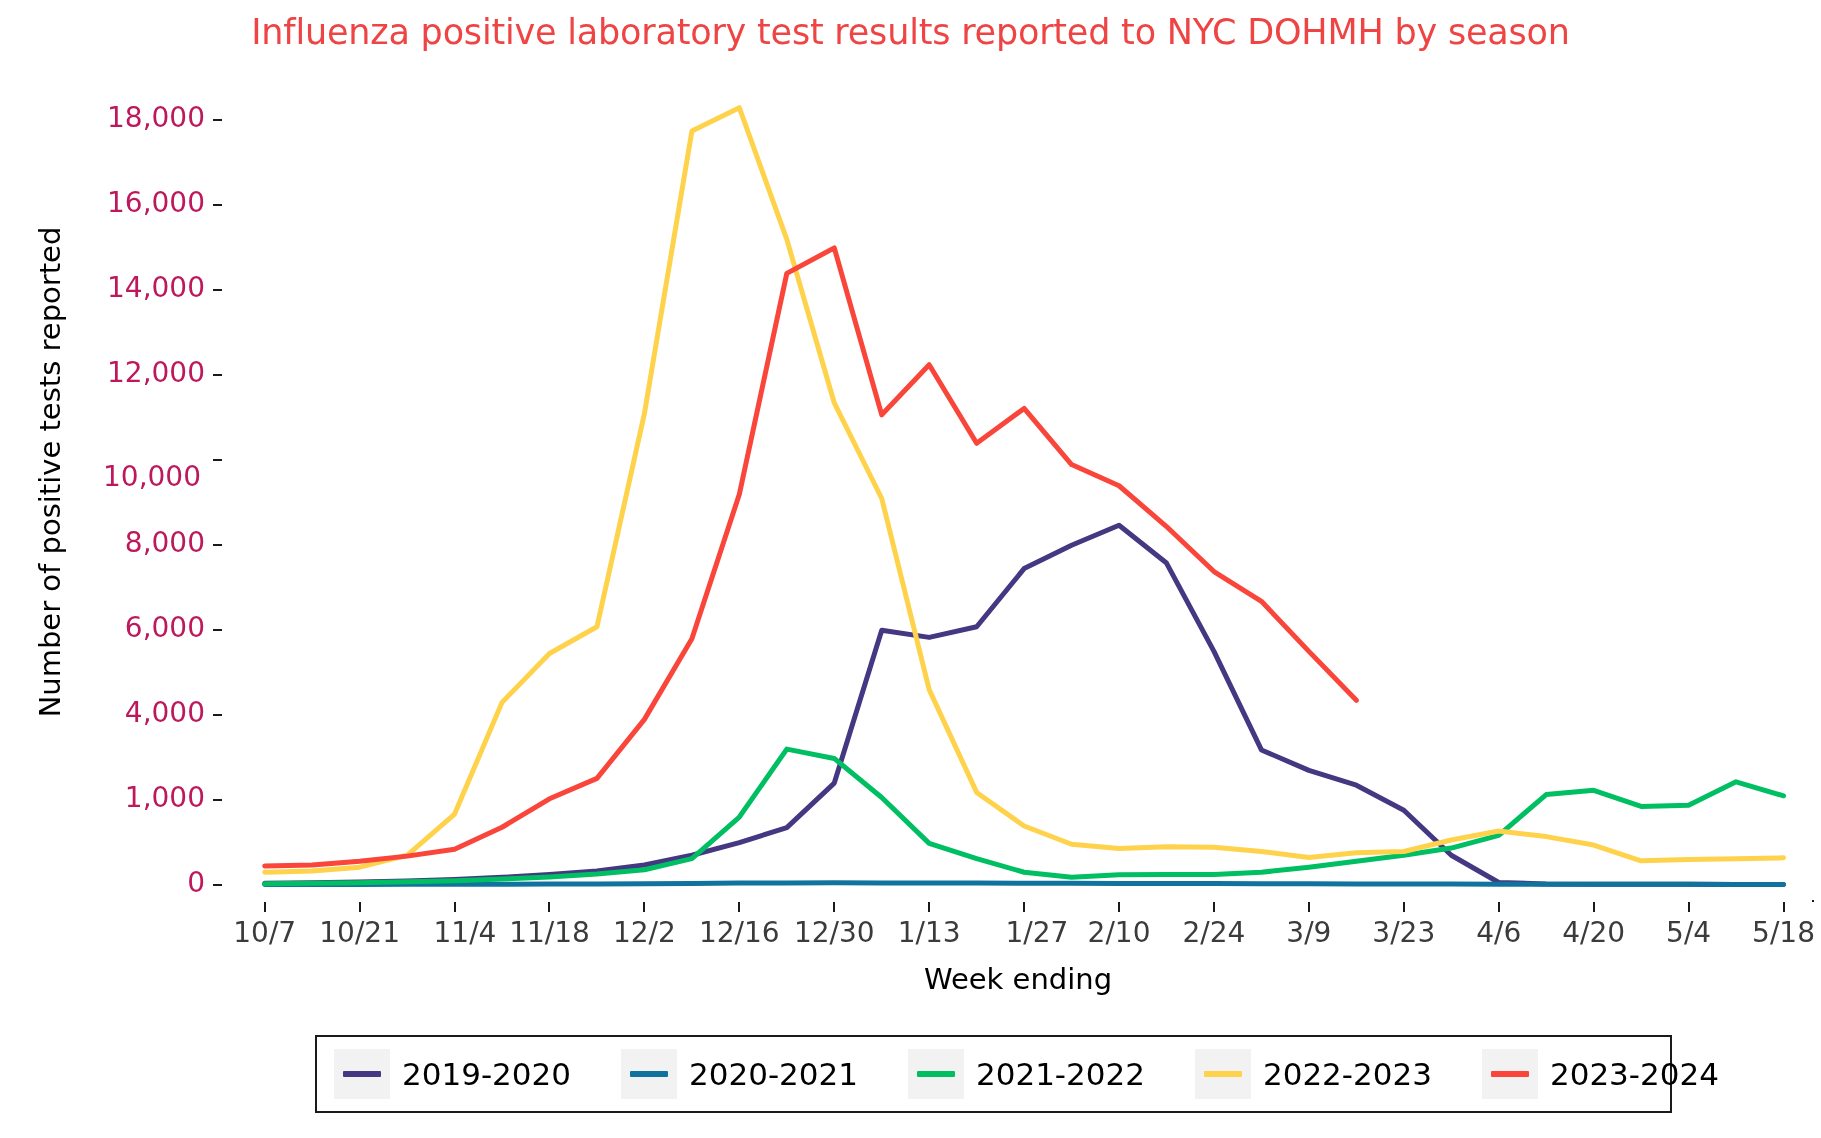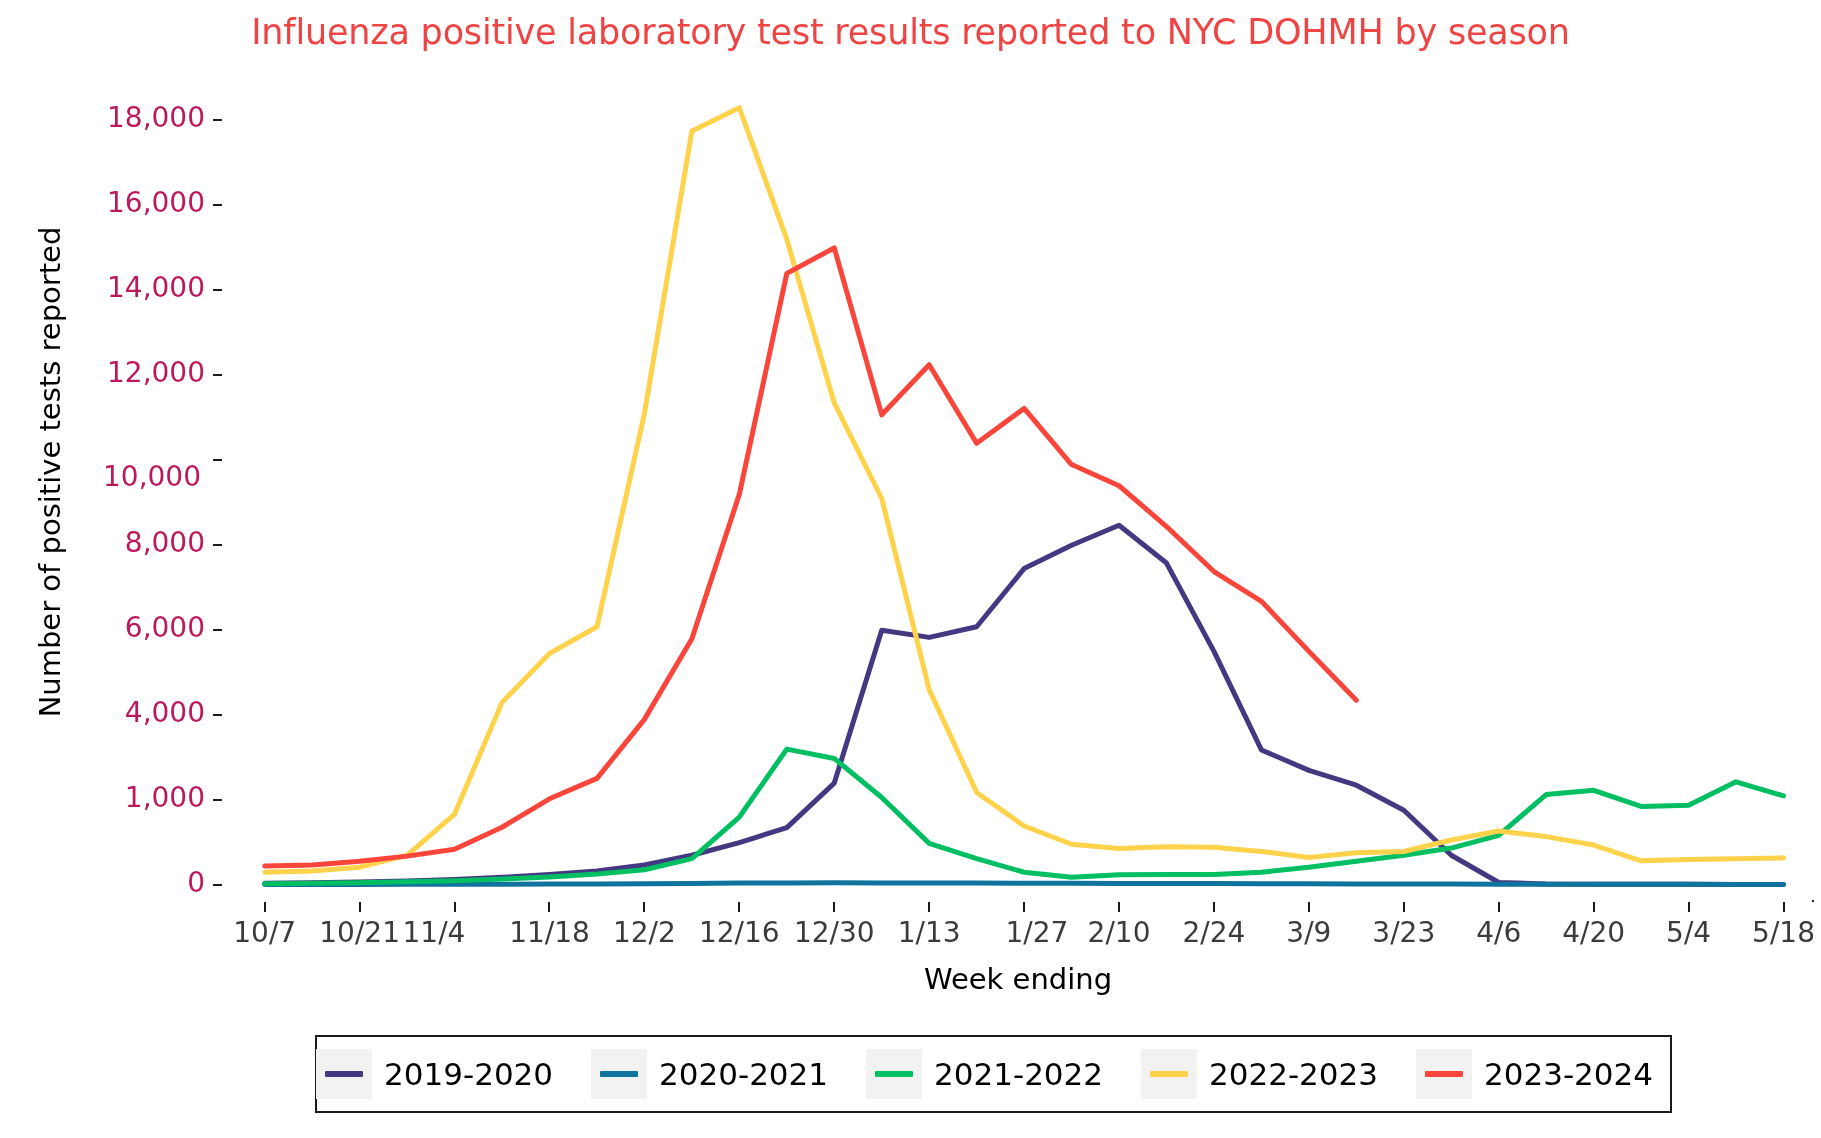--- a/index.html
+++ b/index.html
@@ -83,22 +83,22 @@
   
   #legend{
     position:absolute;
     left:315px;top:1035px;
     width:1357px;height:78px;
     border:2px solid #1a1a1a;
     background:#ffffff;
     box-sizing:border-box;
     display:flex;
     align-items:center;
-    justify-content:flex-end;
-    gap:4px;
+    justify-content:flex-start;
+    gap:16px;
   }
   .legend-entry{
     display:flex;align-items:center;
     margin:0 17px;
   }
   .legend-swatch{
     width:56px;height:50px;
     background:#f2f2f2;
     display:flex;align-items:center;justify-content:center;
     margin-right:12px;
@@ -144,21 +144,21 @@
       <div class="ytick-label" style="left: 40px; top: 186.423px; position: absolute; width: 165px;">16,000</div>
       <div class="ytick-line" style="top: 119.474px;"></div>
       <div class="ytick-label" style="left: 40px; top: 101.474px; position: absolute; width: 165px;">18,000</div>
     </div>
   <div id="xticks">
       <div class="xtick-line" style="left: 263.716px;"></div>
       <div class="xtick-label" style="left: 264.716px;">10/7</div>
       <div class="xtick-line" style="left: 358.642px;"></div>
       <div class="xtick-label" style="left: 359.642px;">10/21</div>
       <div class="xtick-line" style="left: 453.567px;"></div>
-      <div class="xtick-label" style="left: 434px;">11/4</div>
+      <div class="xtick-label" style="left: 465px;">11/4</div>
       <div class="xtick-line" style="left: 548.493px;"></div>
       <div class="xtick-label" style="left: 549.493px;">11/18</div>
       <div class="xtick-line" style="left: 643.418px;"></div>
       <div class="xtick-label" style="left: 644.418px;">12/2</div>
       <div class="xtick-line" style="left: 738.343px;"></div>
       <div class="xtick-label" style="left: 739.343px;">12/16</div>
       <div class="xtick-line" style="left: 833.269px;"></div>
       <div class="xtick-label" style="left: 834.269px;">12/30</div>
       <div class="xtick-line" style="left: 928.194px;"></div>
       <div class="xtick-label" style="left: 929.194px;">1/13</div>

